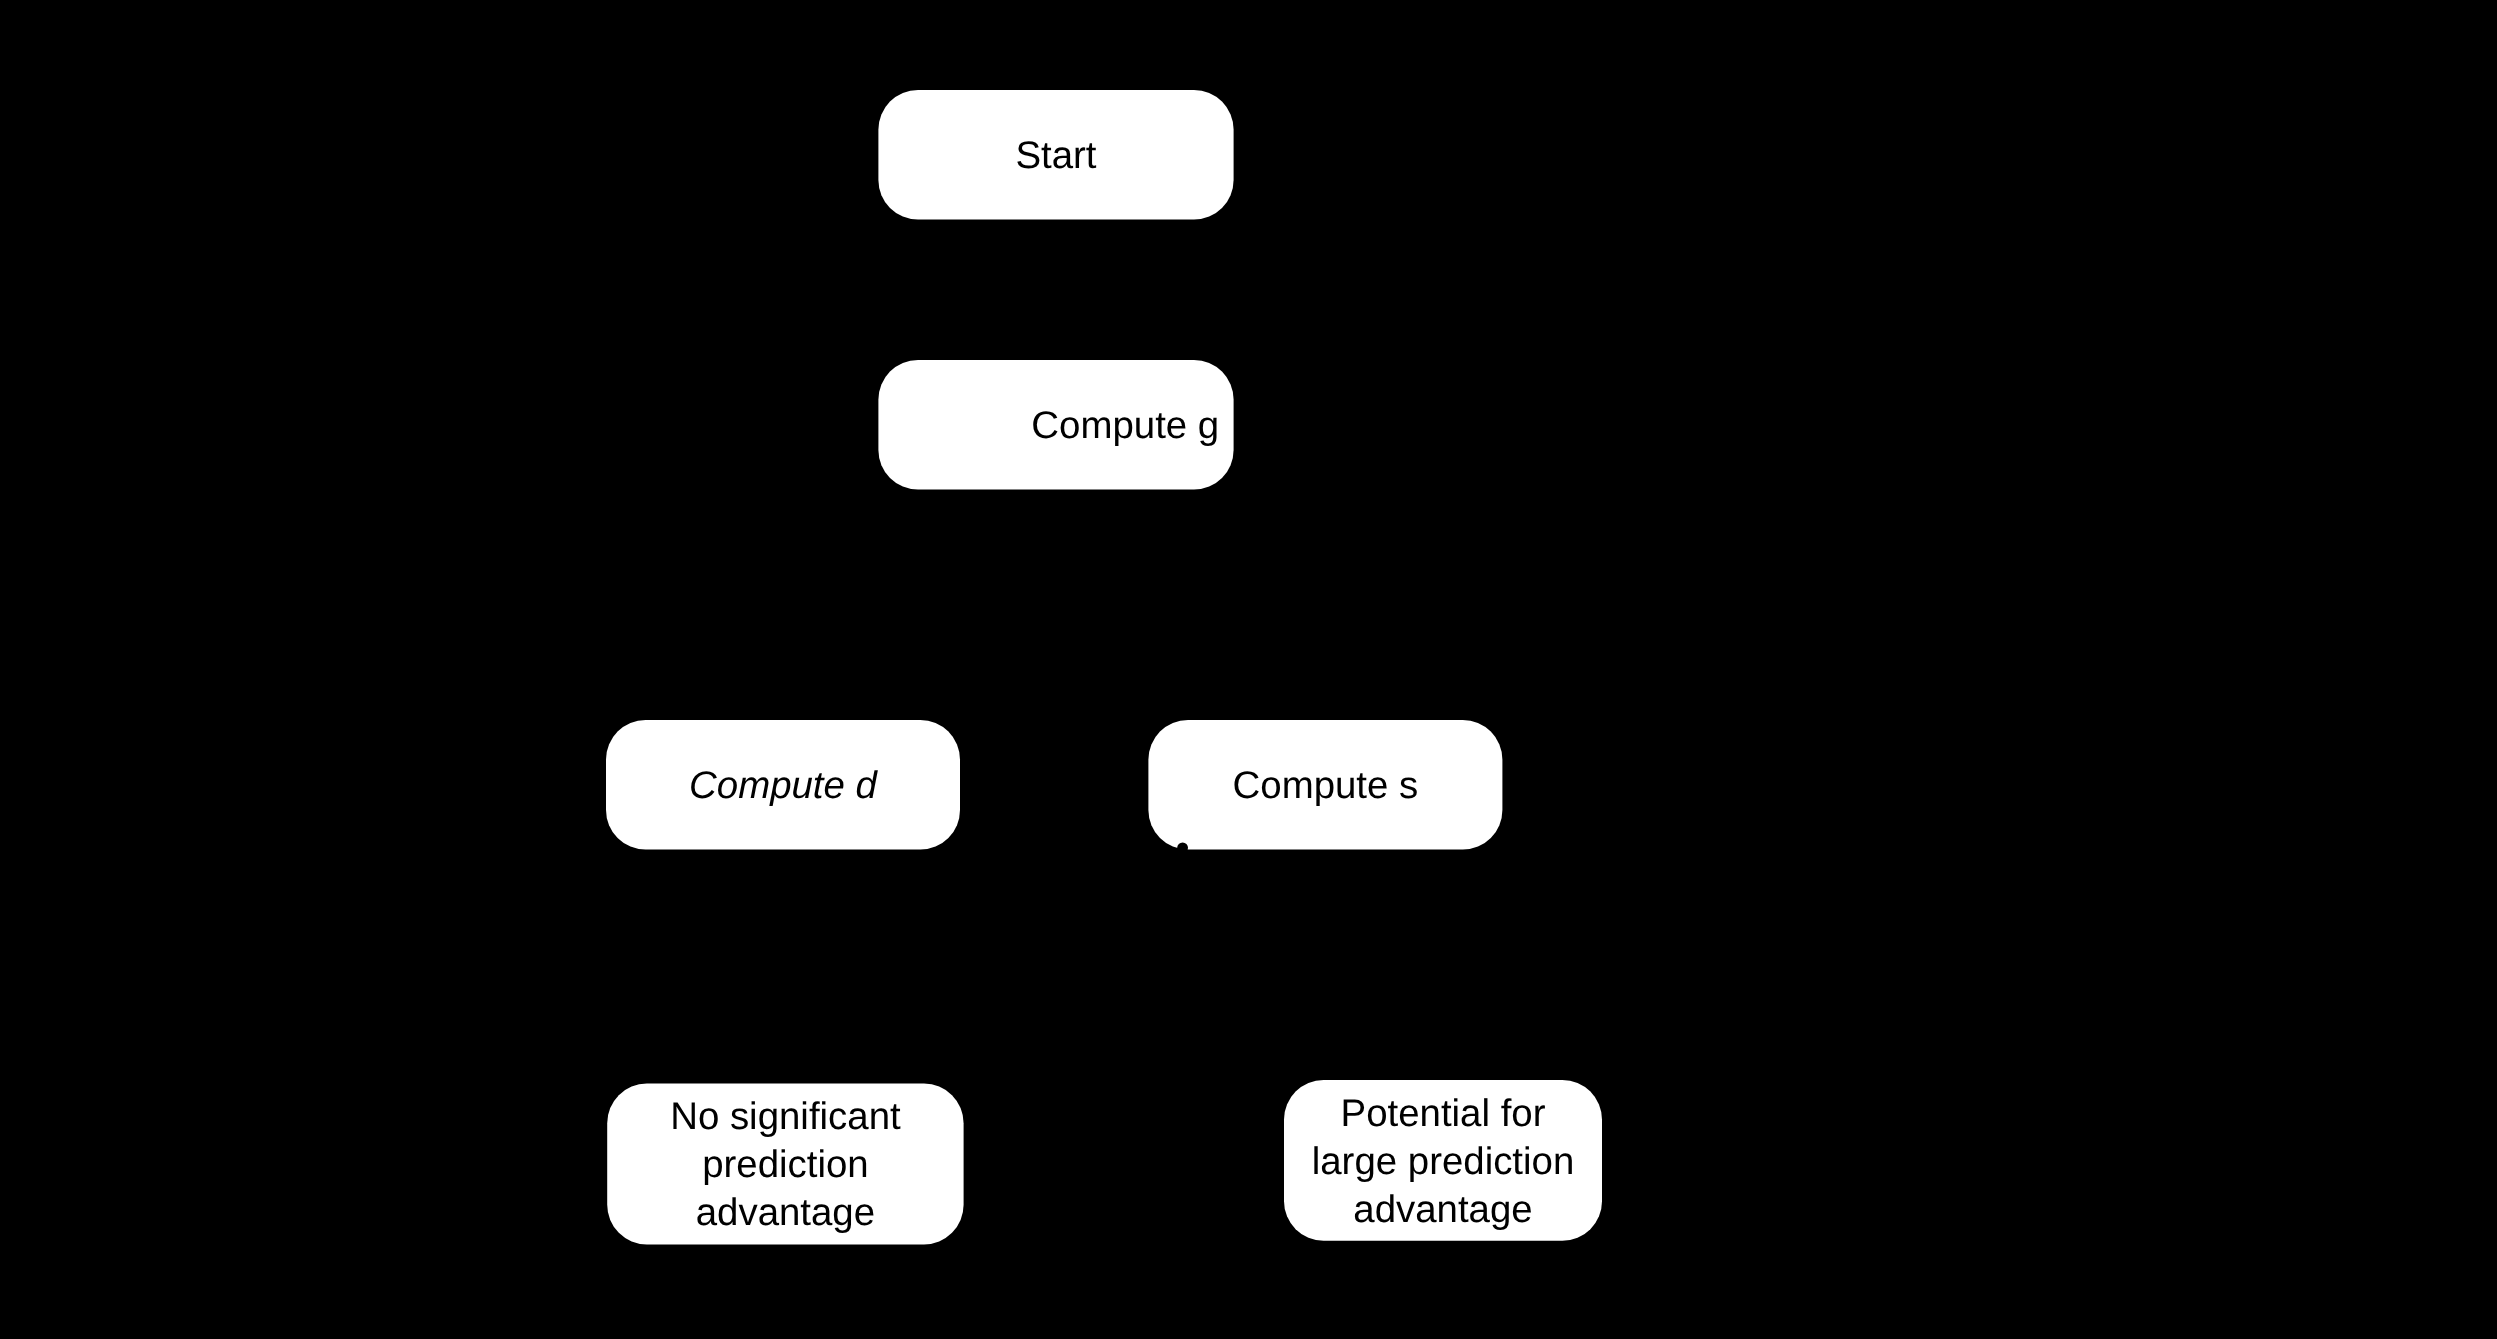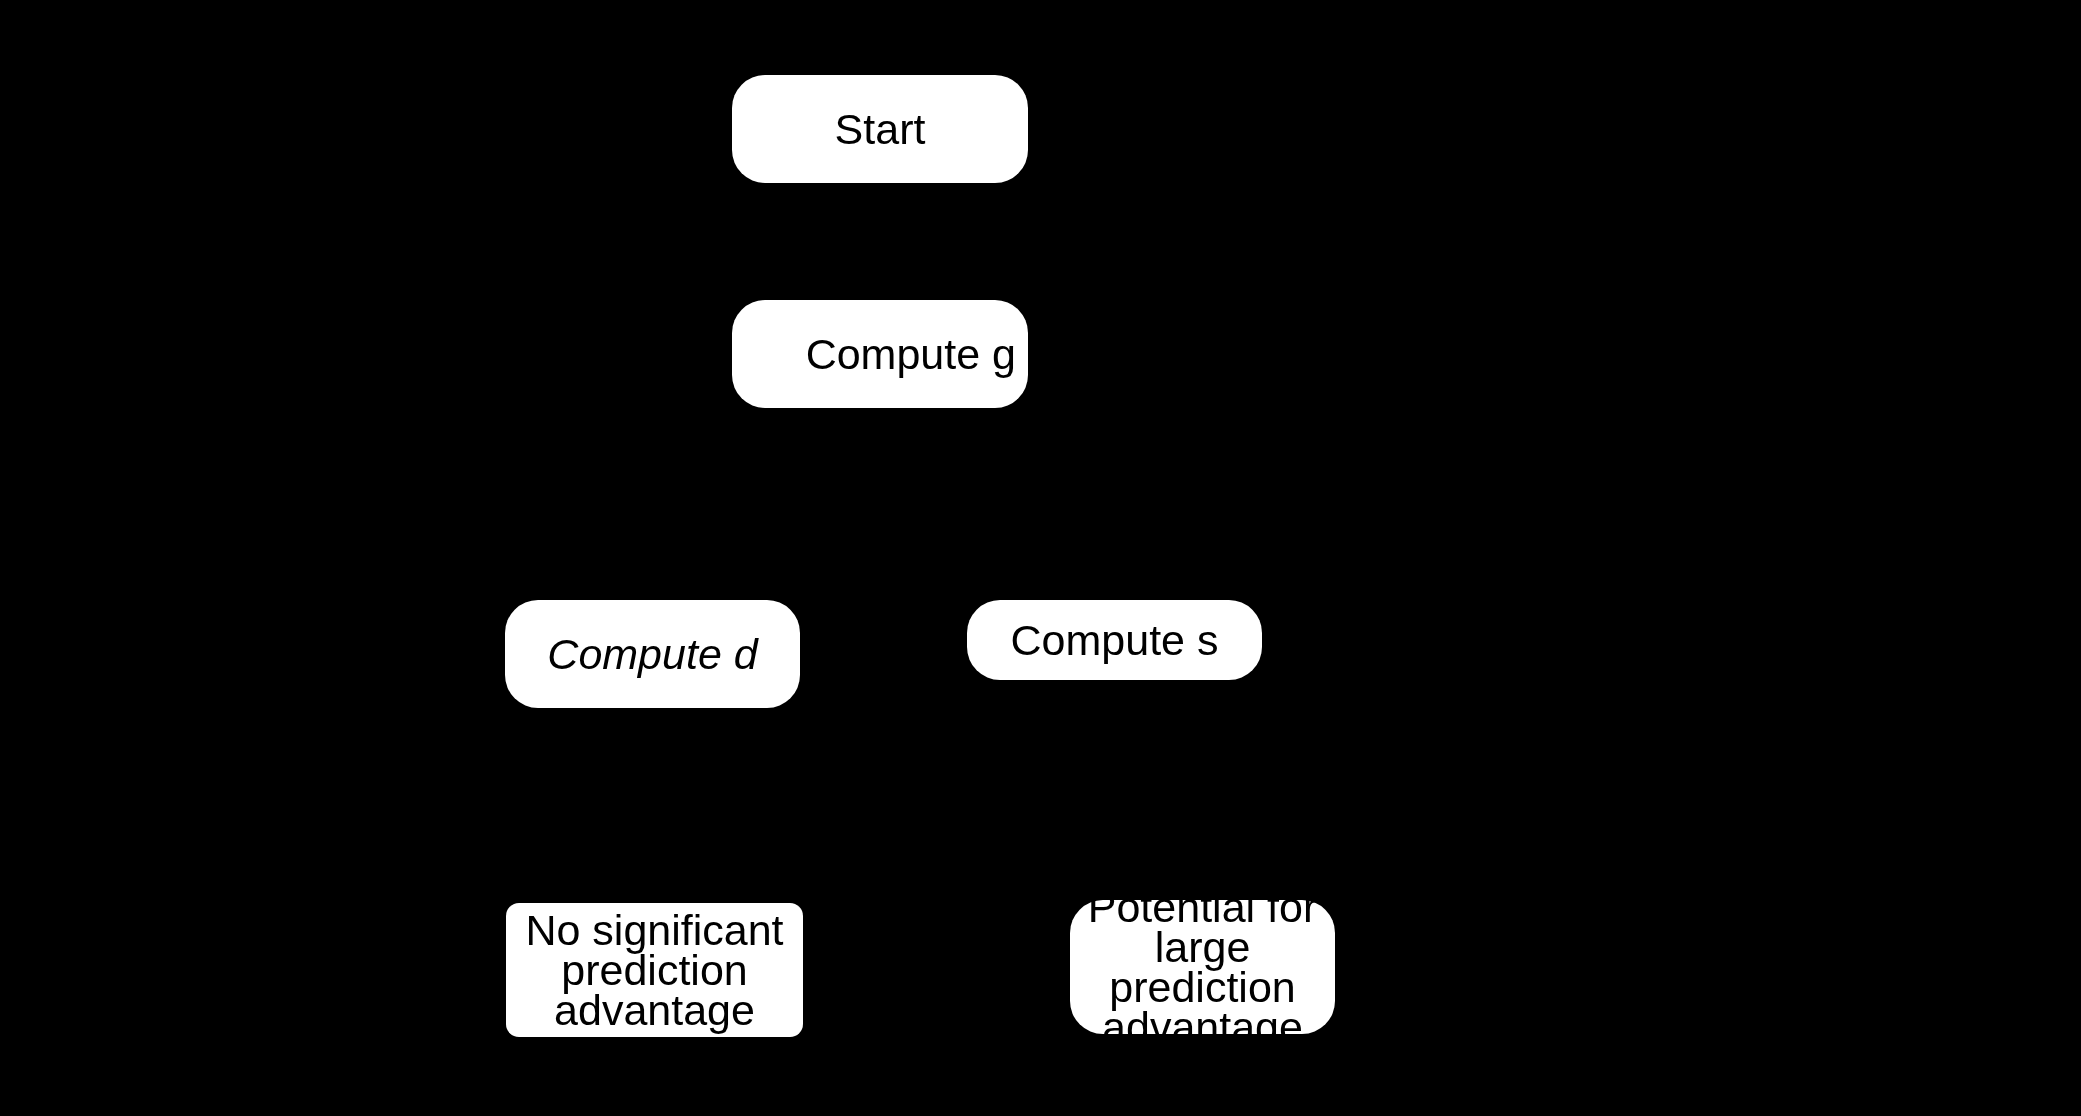--- a/index.html
+++ b/index.html
@@ -17,30 +17,30 @@
   }
   .node {
     position: absolute;
     background: #ffffff;
     border-radius: 33px;
     color: #000000;
     display: flex;
     align-items: center;
     justify-content: center;
     text-align: center;
-    font-size: 43px;
+    font-size: 32px;
     line-height: 40px;
     box-sizing: border-box;
     padding: 4px 12px;
   }
   #n-start      { left: 732px;  top: 75px;  width: 296px; height: 108px; }
   #n-compute-g  { left: 732px;  top: 300px; width: 296px; height: 108px; justify-content: flex-end; }
   #n-compute-d  { left: 505px;  top: 600px; width: 295px; height: 108px; font-style: italic; }
-  #n-compute-s  { left: 957px;  top: 600px; width: 295px; height: 80px; margin-left: 10px; }
-  #n-no-adv     { left: 506px;  top: 903px; width: 297px; height: 134px; border-radius: 13px; }
+  #n-compute-s  { left: 957px;  top: 600px; width: 295px; height: 108px; }
+  #n-no-adv     { left: 506px;  top: 903px; width: 297px; height: 134px; }
   #n-large-adv  { left: 1070px; top: 900px; width: 265px; height: 134px; }
   .stray-mark {
     position: absolute;
     left: 981px;
     top: 702px;
     width: 9px;
     height: 9px;
     background: #000000;
     border-radius: 50%;
     z-index: 2;

